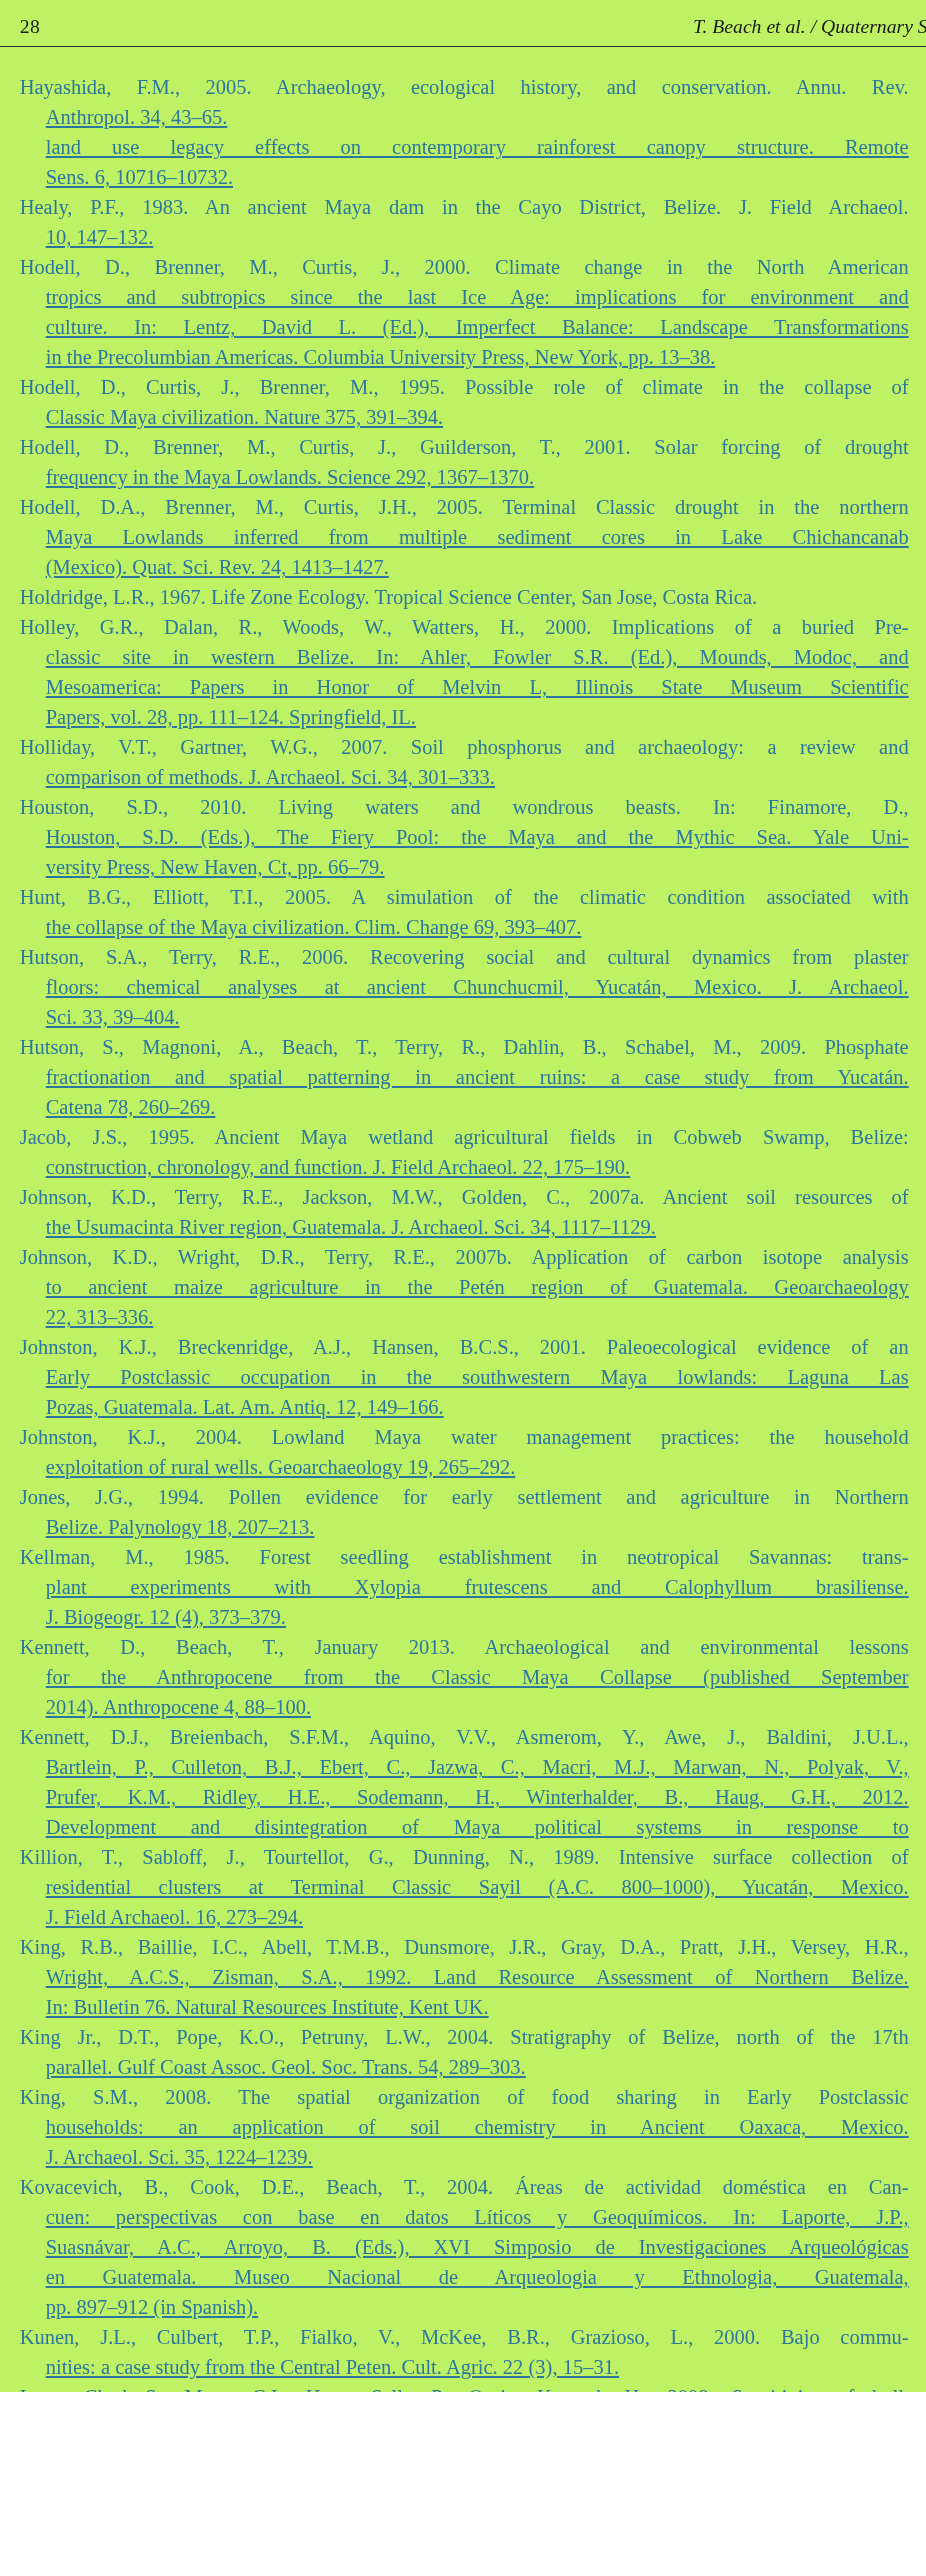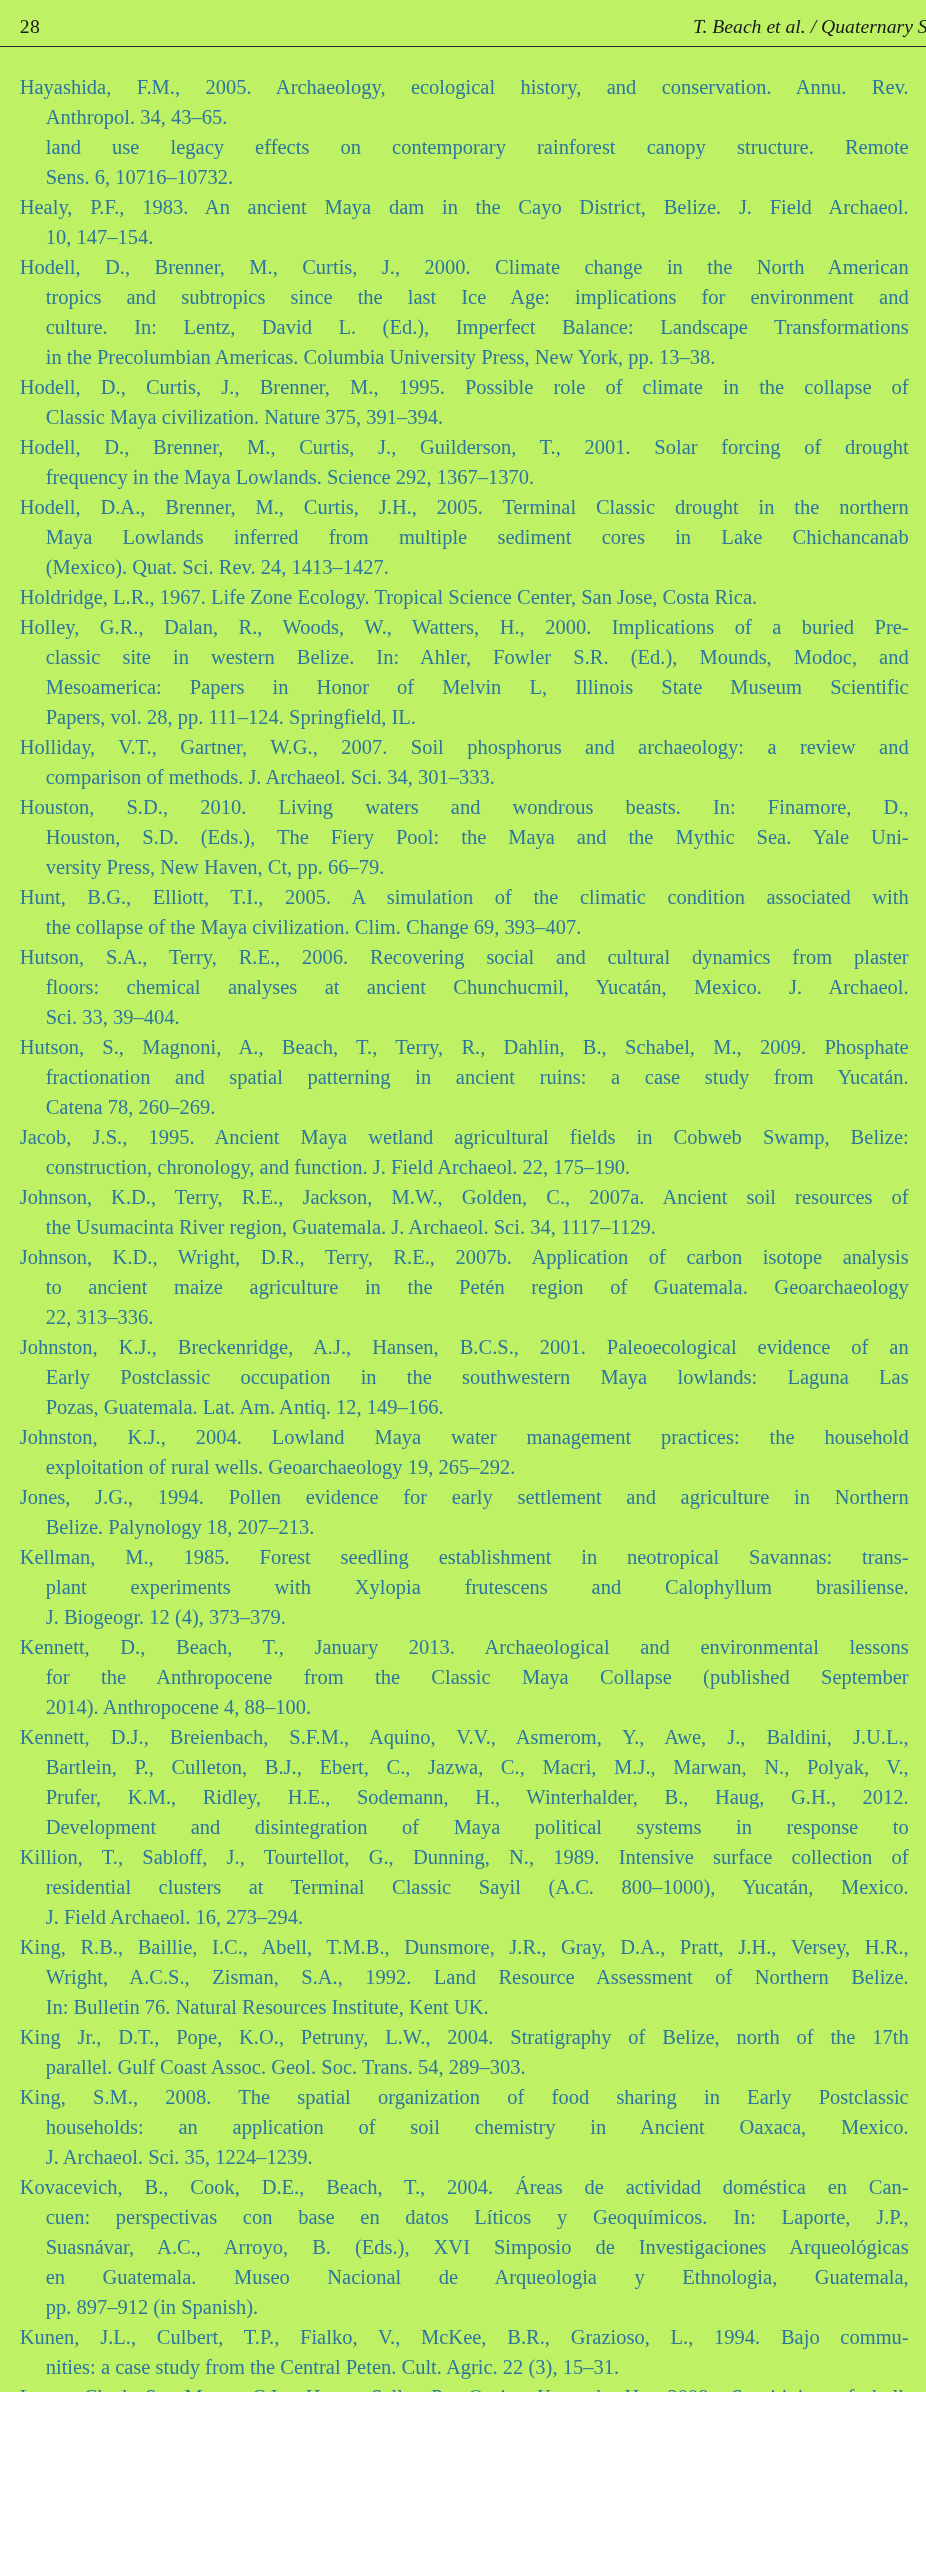--- a/index.html
+++ b/index.html
@@ -64,20 +64,21 @@
     padding: 0;
     cursor: pointer;
   }
   .ref-line {
     text-align: justify;
     text-align-last: justify;
     text-justify: inter-word;
   }
   .ref-line.cont {
     padding-left: 26px;
+    text-decoration: underline;
   }
   .ref-line.last {
     text-align-last: left;
   }
 </style>
 </head>
 <body>
 
 <div class="page" style="--ref-color: #2d76a0; --header-color: #1a1a1a; --rule-color: #2b2b2b;">
   <header class="running-head">
@@ -89,21 +90,21 @@
       <div class="ref-entry">
         <div class="ref-line">Hayashida, F.M., 2005. Archaeology, ecological history, and conservation. Annu. Rev.</div>
         <div class="ref-line cont last">Anthropol. 34, 43–65.</div>
       </div>
       <div class="ref-entry">
         <div class="ref-line cont">land use legacy effects on contemporary rainforest canopy structure. Remote</div>
         <div class="ref-line cont last">Sens. 6, 10716–10732.</div>
       </div>
       <div class="ref-entry">
         <div class="ref-line">Healy, P.F., 1983. An ancient Maya dam in the Cayo District, Belize. J. Field Archaeol.</div>
-        <div class="ref-line cont last">10, 147–154.</div>
+        <div class="ref-line cont last">10, 147–132.</div>
       </div>
       <div class="ref-entry">
         <div class="ref-line">Hodell, D., Brenner, M., Curtis, J., 2000. Climate change in the North American</div>
         <div class="ref-line cont">tropics and subtropics since the last Ice Age: implications for environment and</div>
         <div class="ref-line cont">culture. In: Lentz, David L. (Ed.), Imperfect Balance: Landscape Transformations</div>
         <div class="ref-line cont last">in the Precolumbian Americas. Columbia University Press, New York, pp. 13–38.</div>
       </div>
       <div class="ref-entry">
         <div class="ref-line">Hodell, D., Curtis, J., Brenner, M., 1995. Possible role of climate in the collapse of</div>
         <div class="ref-line cont last">Classic Maya civilization. Nature 375, 391–394.</div>
@@ -211,21 +212,21 @@
         <div class="ref-line cont last">J. Archaeol. Sci. 35, 1224–1239.</div>
       </div>
       <div class="ref-entry">
         <div class="ref-line">Kovacevich, B., Cook, D.E., Beach, T., 2004. Áreas de actividad doméstica en Can-</div>
         <div class="ref-line cont">cuen: perspectivas con base en datos Líticos y Geoquímicos. In: Laporte, J.P.,</div>
         <div class="ref-line cont">Suasnávar, A.C., Arroyo, B. (Eds.), XVI Simposio de Investigaciones Arqueológicas</div>
         <div class="ref-line cont">en Guatemala. Museo Nacional de Arqueologia y Ethnologia, Guatemala,</div>
         <div class="ref-line cont last">pp. 897–912 (in Spanish).</div>
       </div>
       <div class="ref-entry">
-        <div class="ref-line">Kunen, J.L., Culbert, T.P., Fialko, V., McKee, B.R., Grazioso, L., 1994. Bajo commu-</div>
+        <div class="ref-line">Kunen, J.L., Culbert, T.P., Fialko, V., McKee, B.R., Grazioso, L., 2000. Bajo commu-</div>
         <div class="ref-line cont last">nities: a case study from the Central Peten. Cult. Agric. 22 (3), 15–31.</div>
       </div>
       <div class="ref-entry">
         <div class="ref-line">Lane, Chad S., Mora, C.I., Horn, Sally P., Orvis, Kenneth H., 2008. Sensitivity of bulk</div>
         <div class="ref-line cont">sedimentary stable carbon isotopes to prehistoric forest clearance and maize</div>
         <div class="ref-line cont last">agriculture. J. Archaeol. Sci. 35, 2119–2132.</div>
       </div>
     </main>
 </div>
 

